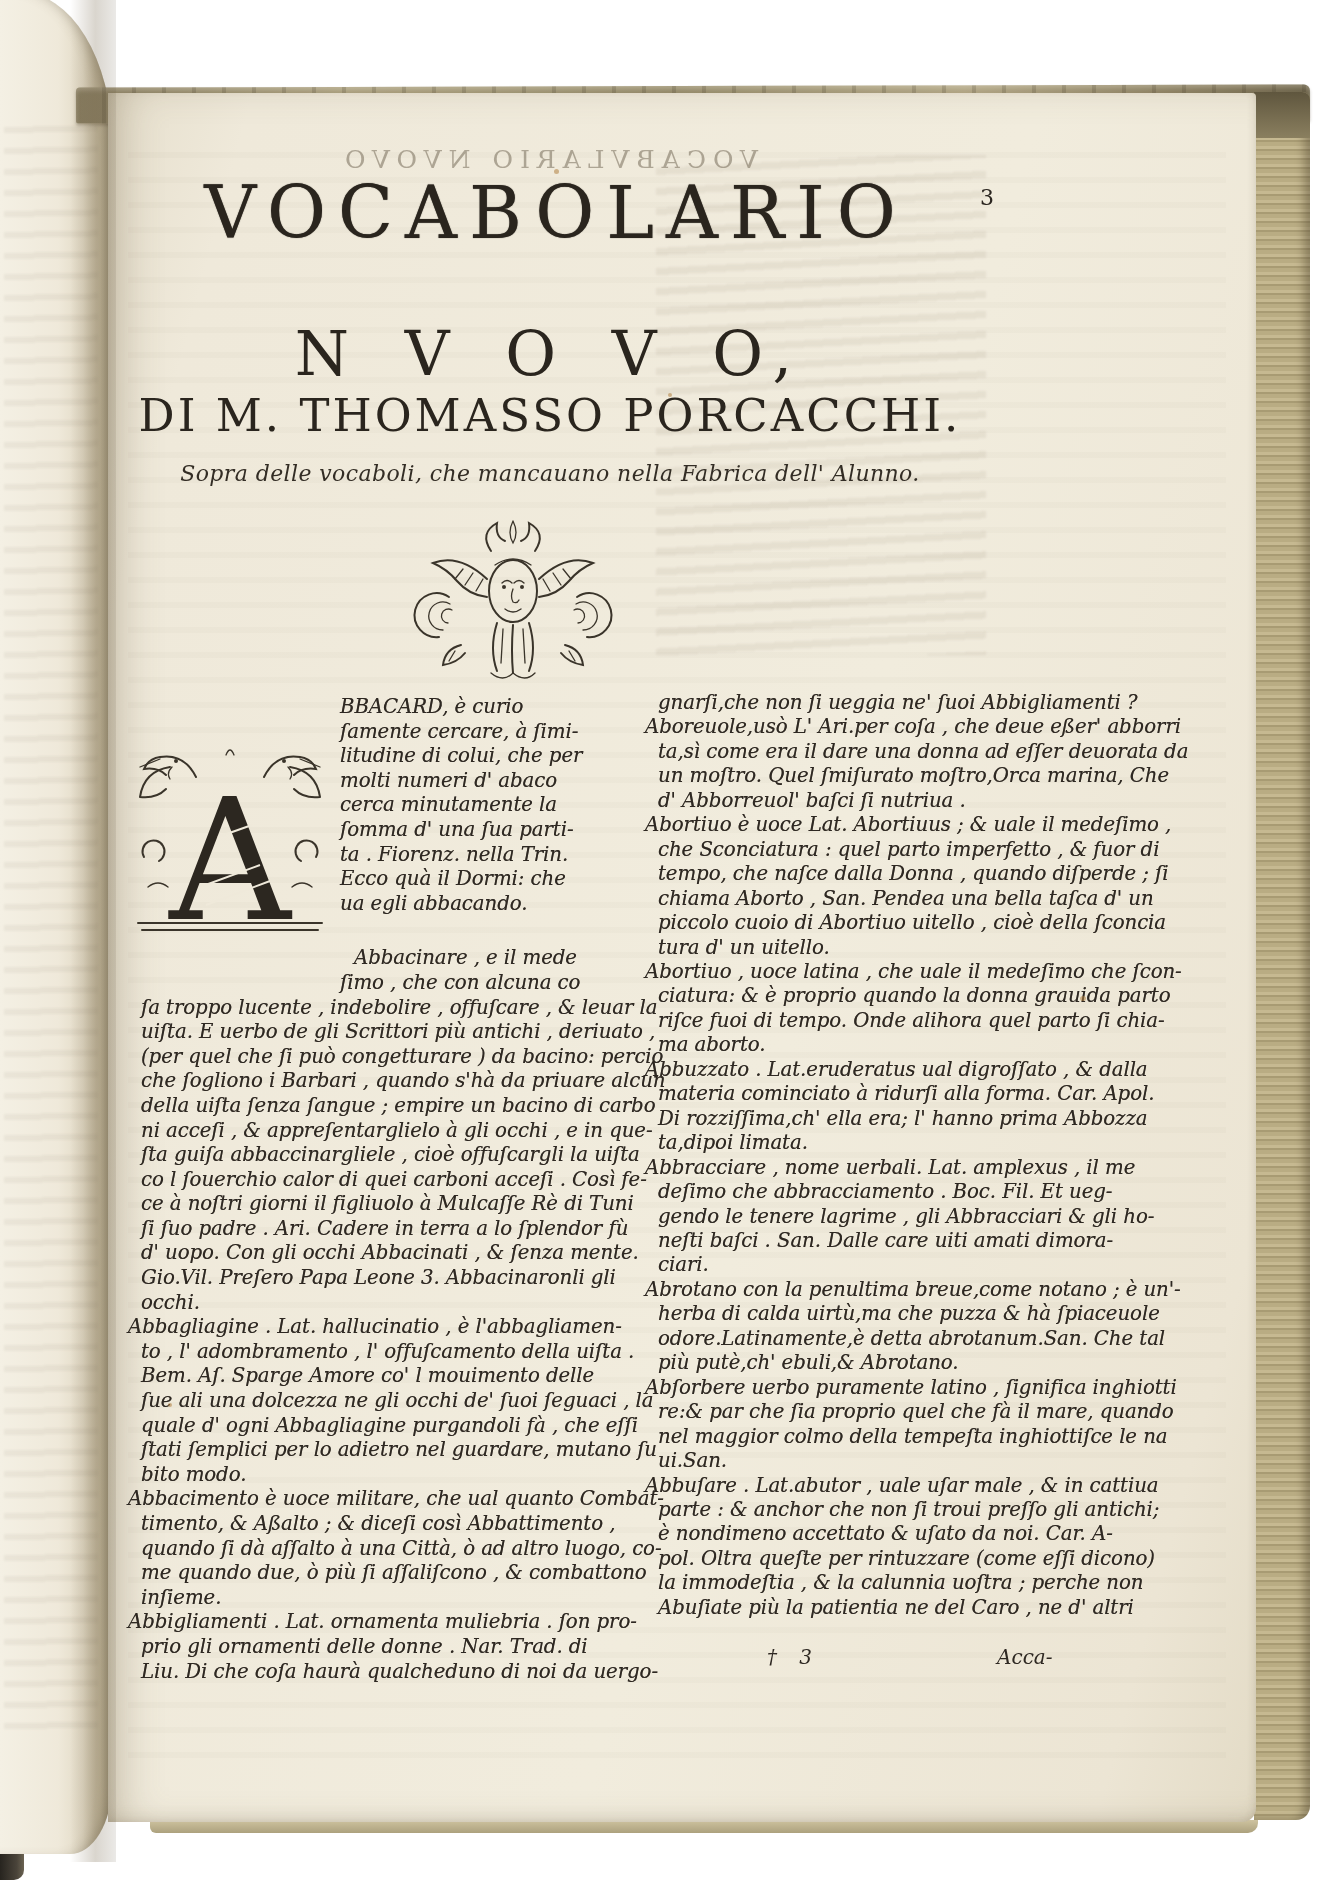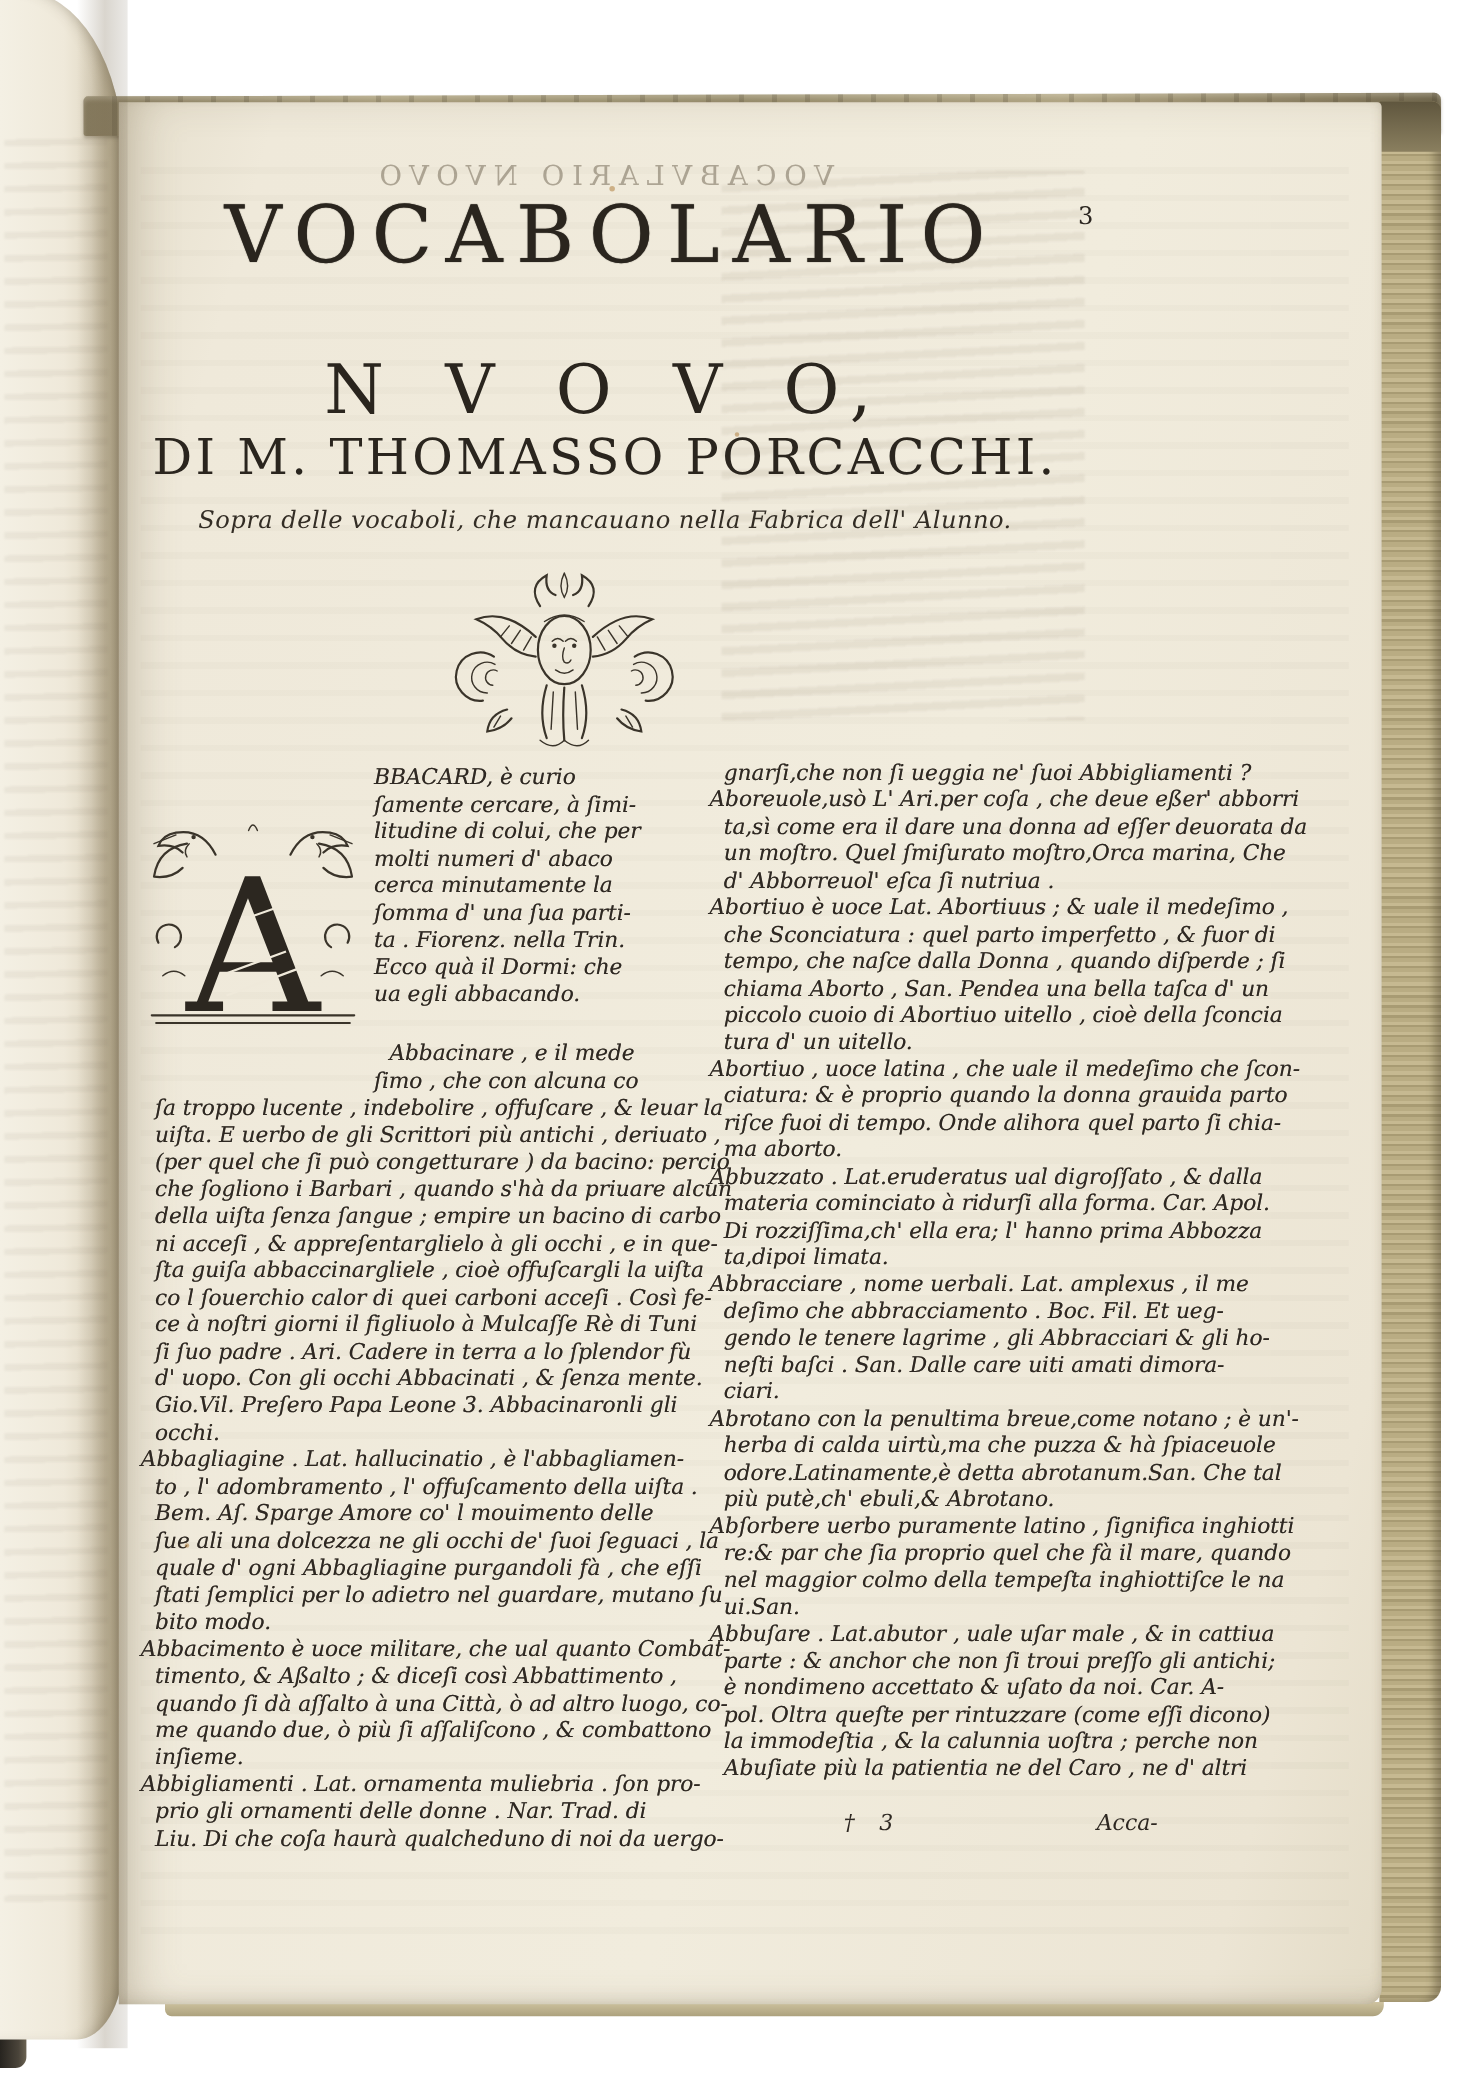--- a/index.html
+++ b/index.html
@@ -193,21 +193,21 @@
         <div class="ln cont">inſieme.</div>
         <div class="ln entry">Abbigliamenti . Lat. ornamenta muliebria . ſon pro-</div>
         <div class="ln cont">prio gli ornamenti delle donne . Nar. Trad. di</div>
         <div class="ln cont">Liu. Di che coſa haurà qualcheduno di noi da uergo-</div>
       </div>
     <div class="col col-right">
         <div class="ln cont">gnarſi,che non ſi ueggia ne' ſuoi Abbigliamenti ?</div>
         <div class="ln entry">Aboreuole,usò L' Ari.per coſa , che deue eßer' abborri</div>
         <div class="ln cont">ta,sì come era il dare una donna ad eſſer deuorata da</div>
         <div class="ln cont">un moſtro. Quel ſmiſurato moſtro,Orca marina, Che</div>
-        <div class="ln cont">d' Abborreuol' eſca ſi nutriua .</div>
+        <div class="ln cont">d' Abborreuol' baſci ſi nutriua .</div>
         <div class="ln entry">Abortiuo è uoce Lat. Abortiuus ; &amp; uale il medeſimo ,</div>
         <div class="ln cont">che Sconciatura : quel parto imperfetto , &amp; fuor di</div>
         <div class="ln cont">tempo, che naſce dalla Donna , quando diſperde ; ſi</div>
         <div class="ln cont">chiama Aborto , San. Pendea una bella taſca d' un</div>
         <div class="ln cont">piccolo cuoio di Abortiuo uitello , cioè della ſconcia</div>
         <div class="ln cont">tura d' un uitello.</div>
         <div class="ln entry">Abortiuo , uoce latina , che uale il medeſimo che ſcon-</div>
         <div class="ln cont">ciatura: &amp; è proprio quando la donna grauida parto</div>
         <div class="ln cont">riſce fuoi di tempo. Onde alihora quel parto ſi chia-</div>
         <div class="ln cont">ma aborto.</div>

